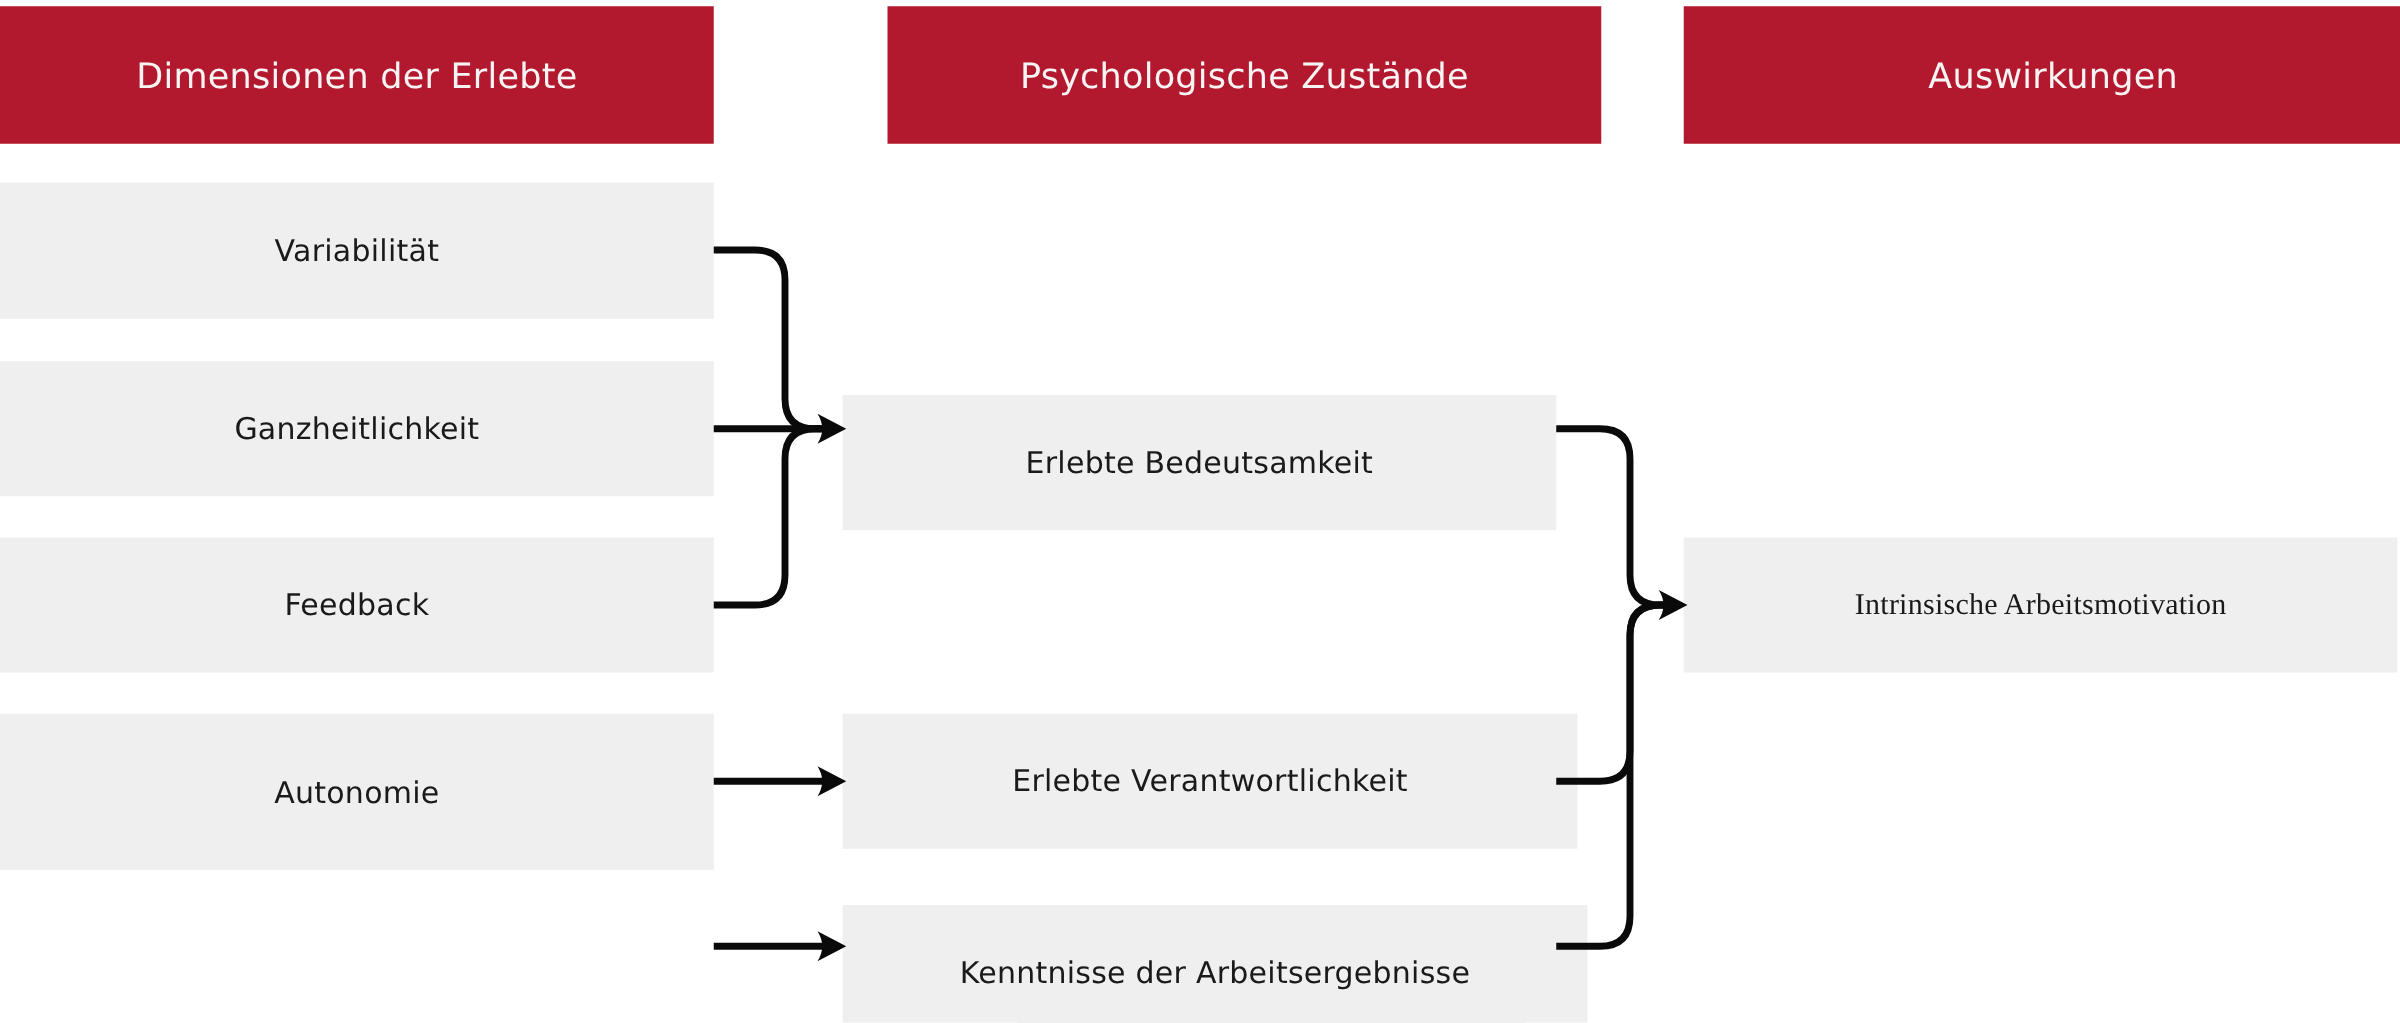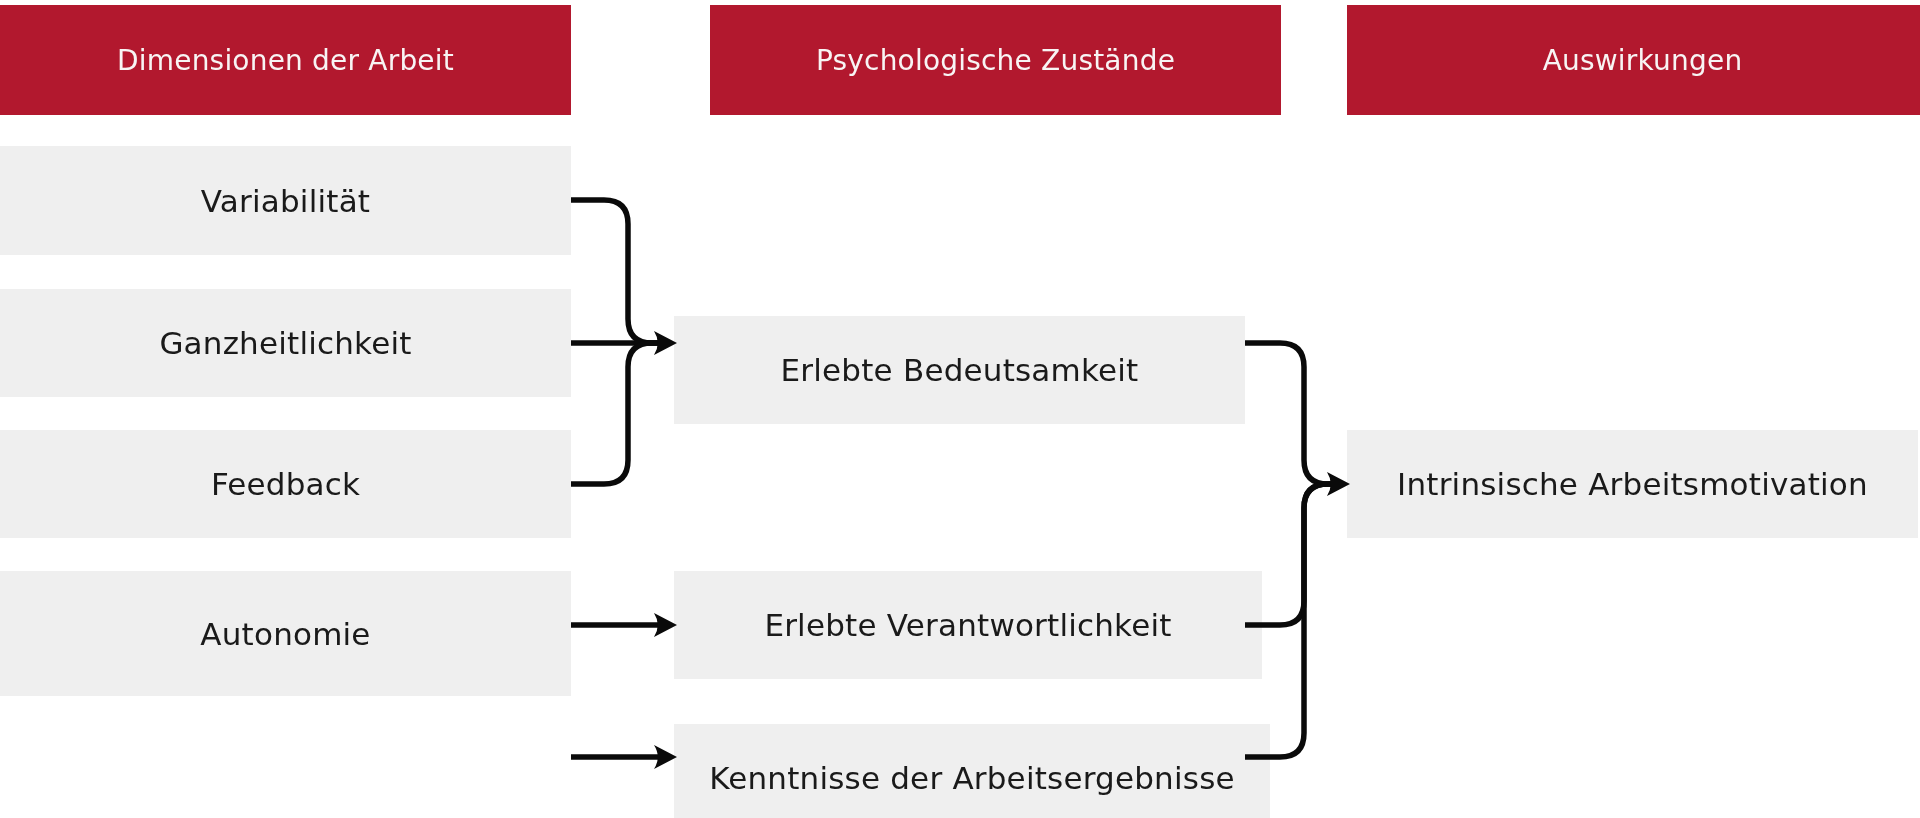--- a/index.html
+++ b/index.html
@@ -20,40 +20,40 @@
     color: #F8F4F4;
     display: flex; align-items: center; justify-content: center;
     font-size: 28px;
     letter-spacing: 0.2px;
   }
   .box {
     position: absolute;
     background: #EFEFEF;
     color: #1A1A1A;
     display: flex; align-items: center; justify-content: center;
-    font-size: 31px;
+    font-size: 24px;
     letter-spacing: 0.2px;
     text-align: center;
   }
   
   .hdr-1 { left: 0px;    top: 5px; width: 571px; height: 110px; }
   .hdr-2 { left: 674px;  top: 5px; width: 571px; height: 110px; margin-left: 36px; }
   .hdr-3 { left: 1347px; top: 5px; width: 571px; height: 110px; padding-left: 10px; }
   
   .c1r1 { left: 0px; top: 146px; width: 571px; height: 109px; }
   .c1r2 { left: 0px; top: 289px; width: 571px; height: 108px; }
   .c1r3 { left: 0px; top: 430px; width: 571px; height: 108px; }
   .c1r4 { left: 0px; top: 571px; width: 571px; height: 125px; }
   .c1r5 { left: 0px; top: 703px; width: 571px; height: 108px; }
   
   .c2r2 { left: 674px; top: 289px; width: 571px; height: 108px; margin-top: 27px; }
   .c2r4 { left: 674px; top: 571px; width: 588px; height: 108px; }
   .c2r5 { left: 674px; top: 688px; width: 596px; height: 108px; margin-top: 36px; }
   
-  .c3r3 { left: 1347px; top: 430px; width: 571px; height: 108px; }
+  .c3r3 { left: 1347px; top: 430px; width: 571px; height: 108px; font-family: Liberation Serif, serif; }
 
   svg.arrows {
     position: absolute;
     left: 0; top: 0;
     width: 1920px; height: 818px;
     pointer-events: none;
   }
   svg.arrows path.shaft {
     fill: none;
     stroke: #0A0A0A;
@@ -63,21 +63,21 @@
     fill: #0A0A0A;
     stroke: none;
   }
 </style>
 </head>
 <body>
 
 <div class="stage">
 
   <div class="hdr hdr-1">
-    <span>Dimensionen der Arbeit</span>
+    <span>Dimensionen der Erlebte</span>
   </div>
   <div class="hdr hdr-2">
     <span>Psychologische Zustände</span>
   </div>
   <div class="hdr hdr-3">
     <span>Auswirkungen</span>
   </div>
 
   <div class="box c1r1">
     <span>Variabilität</span>

